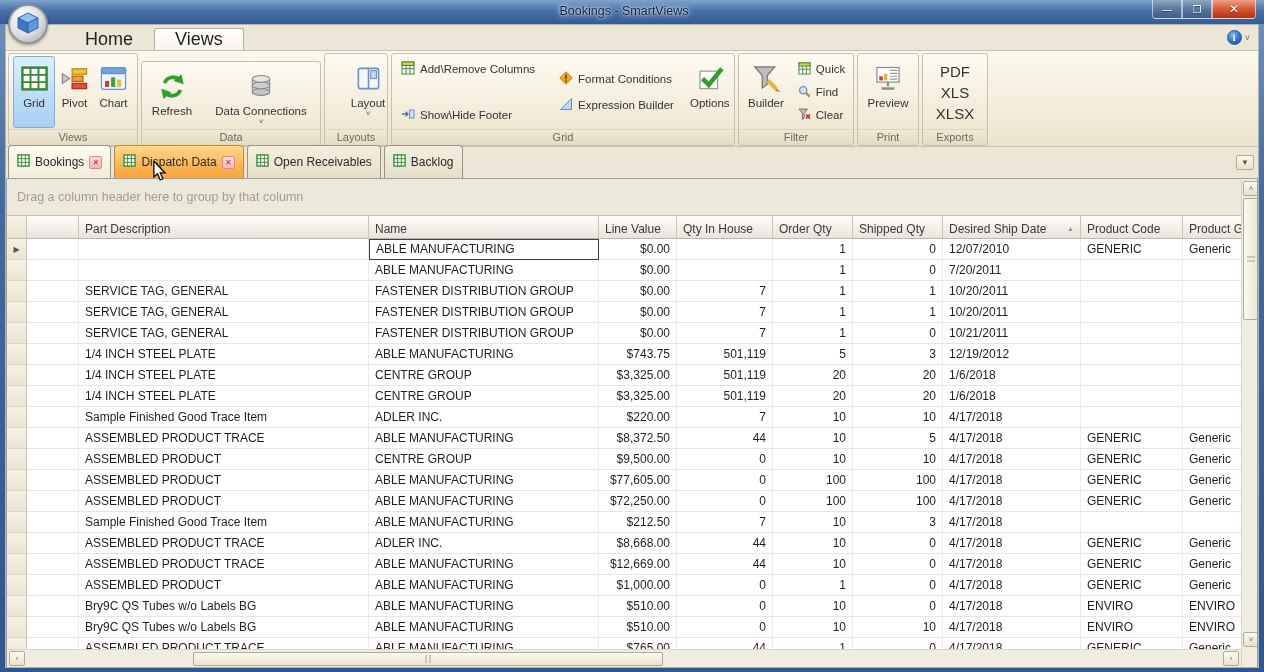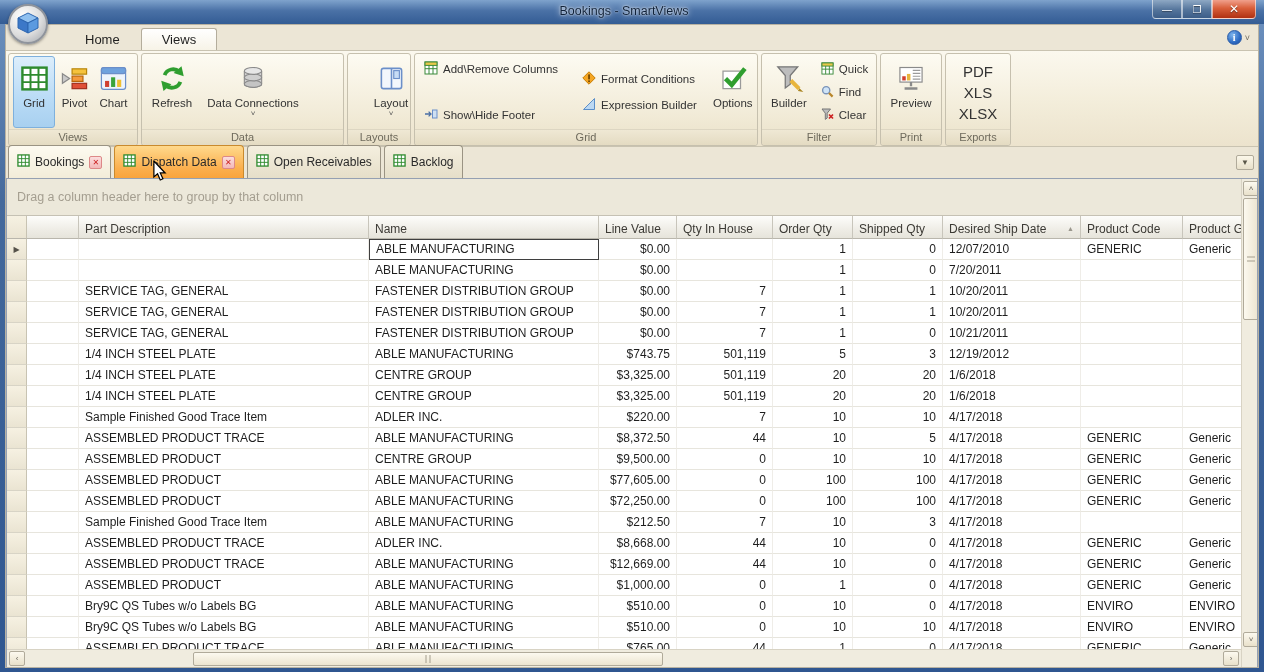--- a/index.html
+++ b/index.html
@@ -25,21 +25,21 @@
   .app-icon { position:absolute; left:8px; top:4px; width:40px; height:40px; border-radius:50%;
     background:radial-gradient(circle at 35% 30%,#ffffff,#dcdcdc 55%,#9fa4ab);
     border:2px solid #8f949c; z-index:40; display:flex; align-items:center; justify-content:center;
     box-shadow:0 1px 3px rgba(0,0,0,.4); }
 
   .app-body { position:absolute; left:5px; right:5px; top:24px; bottom:4px;
     background:#ece6d6; border:1px solid #b8b2a2; display:flex; flex-direction:column; }
 
   
   .ribbon-tabrow { position:relative; height:25px; padding-left:58px; display:flex; align-items:flex-end; }
-  .rtab { height:22px; padding:0 20px; display:flex; align-items:center; font-size:13px; color:#1f1f1f;
+  .rtab { height:22px; padding:0 20px; display:flex; align-items:flex-start; font-size:18px; color:#1f1f1f;
     border:1px solid transparent; border-bottom:none; border-radius:3px 3px 0 0; cursor:default; }
   .rtab.selected { background:linear-gradient(180deg,#ffffff,#f7f3e7); border-color:#b4ad9c; position:relative; z-index:2; }
   .ribbon-help { position:absolute; right:8px; top:5px; display:flex; align-items:center; gap:3px; }
   .info-circle { width:15px; height:15px; border-radius:50%; color:#fff; font-size:10px; font-weight:bold;
     font-family:"Liberation Serif",serif; display:flex; align-items:center; justify-content:center;
     background:radial-gradient(circle at 35% 30%,#7db4ec,#2f6cc4 60%,#1b4f9e); border:1px solid #2a5ca8; }
   .help-chev { color:#6a675c; font-size:9px; }
 
   
   .ribbon { height:97px; background:linear-gradient(180deg,#fbf8ee 0%,#f3edda 55%,#ece3cd 100%);
@@ -204,21 +204,21 @@
                 <rect x="5" y="14" width="3.4" height="5" fill="#d04030"></rect>
                 <rect x="10" y="11" width="3.4" height="8" fill="#3aa33a"></rect>
                 <rect x="15" y="13" width="3.4" height="6" fill="#f0c030"></rect>
               </svg>
           </span>
           <span>Chart</span>
         </div>
         <div class="rgroup-label">Views</div>
       </div>
 
-      <div class="rgroup" style="width:203px; justify-content:flex-start;">
+      <div class="rgroup" style="width:180px; justify-content:space-between;margin-top:8px;">
         <div class="bigbtn" style="width:52px;">
           <span class="bicon">
             <svg width="27" height="27" viewBox="0 0 24 24">
               <path d="M5 9 A8 8 0 0 1 18 6" stroke="#2f9e2f" stroke-width="3.4" fill="none"></path>
               <polygon points="20,1 22,10 13,7" fill="#2f9e2f"></polygon>
               <path d="M19 15 A8 8 0 0 1 6 18" stroke="#2f9e2f" stroke-width="3.4" fill="none"></path>
               <polygon points="4,23 2,14 11,17" fill="#2f9e2f"></polygon>
             </svg>
           </span>
           <span>Refresh</span>

